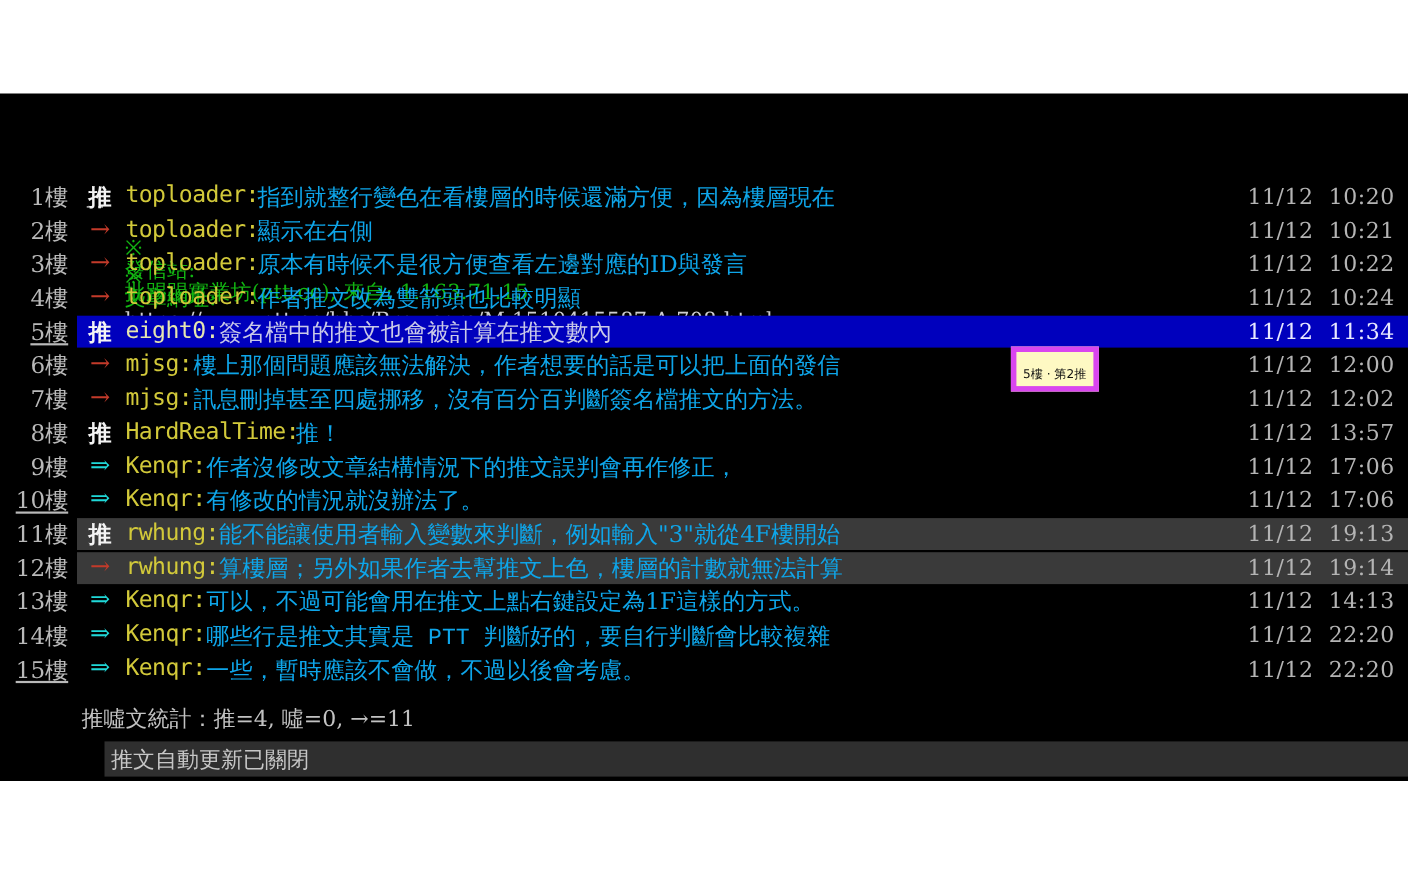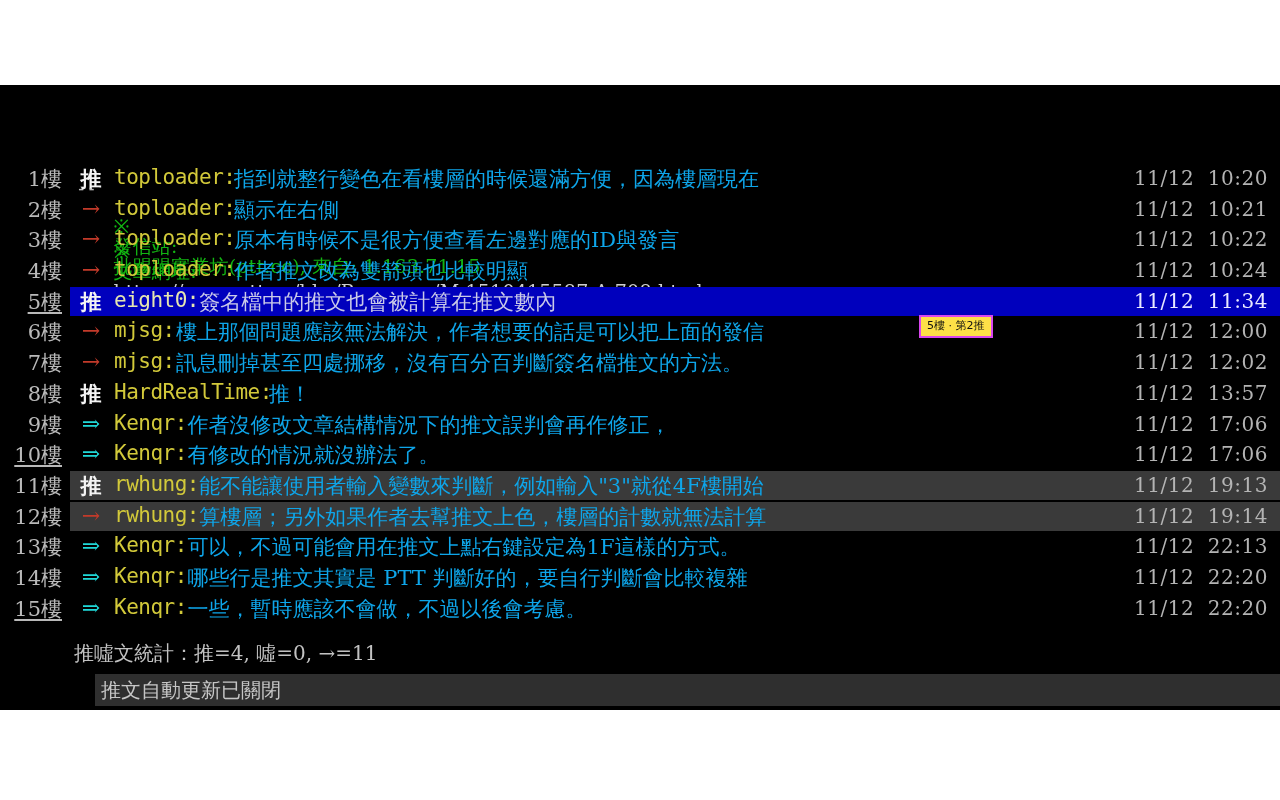--- a/index.html
+++ b/index.html
@@ -178,23 +178,23 @@
     color: #c6c6c6;
     white-space: pre;
     font-family: "DejaVu Serif", "Liberation Serif", serif;
   }
 
   
   #tooltip {
     position: absolute;
     left: 919px;
     top: 315px;
-    background: #fde047;
-    border: 2px solid #d946ef;
-    padding: 2px 6px 3px 6px;
+    background: #fef9c3;
+    border: 5px solid #d946ef;
+    padding: 14px 6px 3px 6px;
     font-size: 11px;
     color: #111111;
     font-family: "DejaVu Sans", "Liberation Sans", sans-serif;
     white-space: nowrap;
     line-height: 14px;
     box-shadow: 0 1px 2px rgba(0,0,0,0.5);
   }
 </style>
 </head>
 <body>
@@ -313,28 +313,28 @@
           <div class="user">rwhung:</div>
           <div class="content" style="left: 199.2px;">算樓層；另外如果作者去幫推文上色，樓層的計數就無法計算</div>
           <div class="stamp"><span>11/12</span>  <span>19:14</span></div>
         </div>
         <div class="row">
           <div class="row-bg"></div>
           <div class="floor">13樓</div>
           <div class="tag author">⇒</div>
           <div class="user">Kenqr:</div>
           <div class="content" style="left: 187.6px;">可以，不過可能會用在推文上點右鍵設定為1F這樣的方式。</div>
-          <div class="stamp"><span>11/12</span>  <span>22:13</span></div>
+          <div class="stamp"><span>11/12</span>  <span>14:13</span></div>
         </div>
         <div class="row">
           <div class="row-bg"></div>
           <div class="floor">14樓</div>
           <div class="tag author">⇒</div>
           <div class="user">Kenqr:</div>
-          <div class="content" style="left: 187.6px;">哪些行是推文其實是 PTT 判斷好的，要自行判斷會比較複雜</div>
+          <div class="content" style="left: 187.6px; font-family: Liberation Mono, monospace;">哪些行是推文其實是 PTT 判斷好的，要自行判斷會比較複雜</div>
           <div class="stamp"><span>11/12</span>  <span>22:20</span></div>
         </div>
         <div class="row">
           <div class="row-bg"></div>
           <div class="floor"><span class="fl-u">15樓</span></div>
           <div class="tag author">⇒</div>
           <div class="user">Kenqr:</div>
           <div class="content" style="left: 187.6px;">一些，暫時應該不會做，不過以後會考慮。</div>
           <div class="stamp"><span>11/12</span>  <span>22:20</span></div>
         </div>

